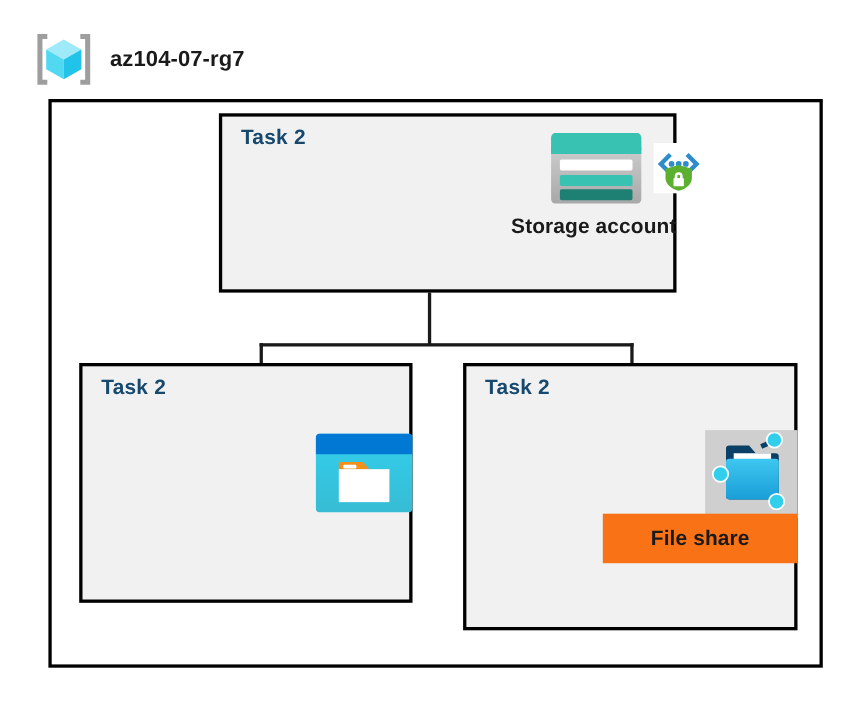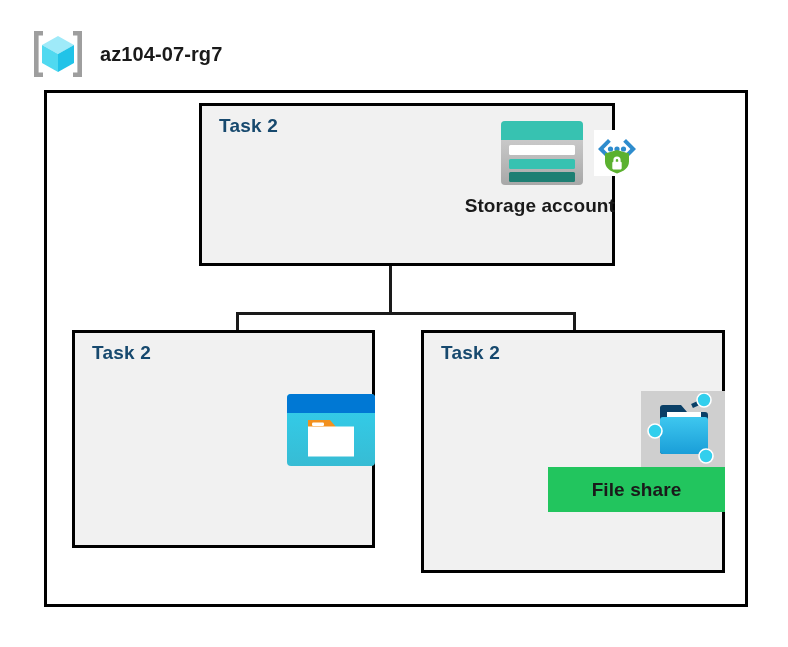--- a/index.html
+++ b/index.html
@@ -128,21 +128,21 @@
     background: #cfcfcf;
     display: flex;
     align-items: center;
     justify-content: center;
   }
   .fileshare-caption-bg {
     position: relative;
     margin-top: -4px;
     width: 177px;
     height: 45px;
-    background: #22c55e;
+    background: #f97316;
     display: flex;
     align-items: center;
     justify-content: center;
   }
 
   
   .conn {
     position: absolute;
     background: #1a1a1a;
   }

